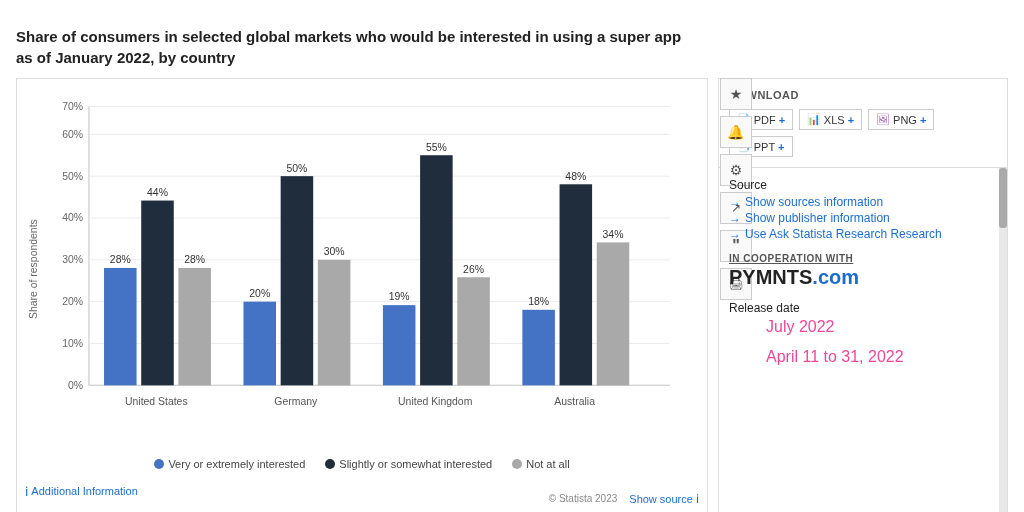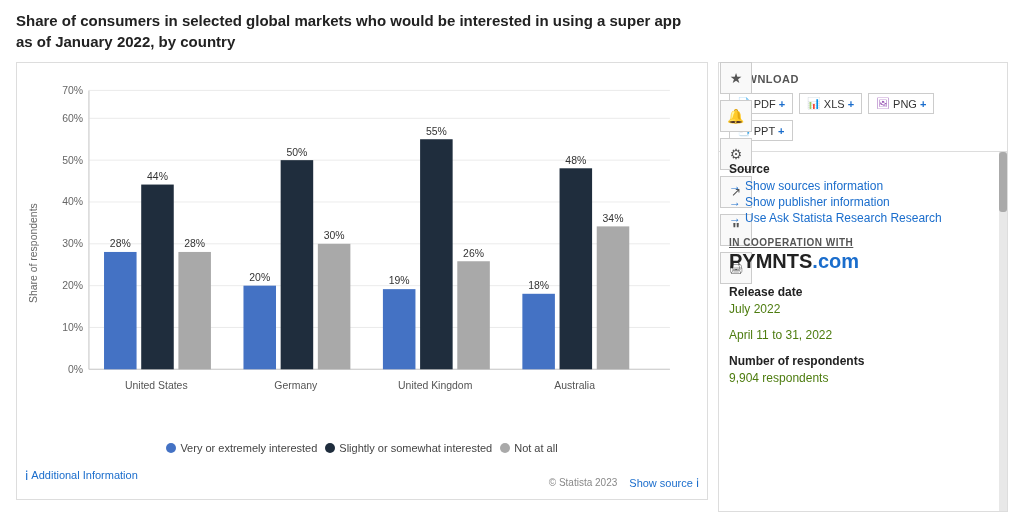--- a/index.html
+++ b/index.html
@@ -1,32 +1,32 @@
 <!DOCTYPE html>
 <html><head>
   <meta charset="utf-8">
   <style>
     * { box-sizing: border-box; margin: 0; padding: 0; }
     body { font-family: Arial, sans-serif; background: #fff; font-size: 13px; color: #333; width: 1024px; height: 512px; overflow: hidden; }
 
-    .main-container { display: flex; flex-direction: column; padding: 10px 16px 0 16px; height: 100%; }
+    .main-container { display: flex; flex-direction: column; padding: 26px 16px 0 16px; height: 100%; }
 
     .title { font-size: 15px; font-weight: bold; color: #222; margin-bottom: 10px; line-height: 1.4; max-width: 680px; }
 
     .content-row { display: flex; gap: 10px; flex: 1; }
 
     .chart-area { flex: 1; border: 1px solid #ddd; position: relative; padding: 10px 8px 8px 8px; display: flex; flex-direction: column; }
 
     .chart-wrapper { flex: 1; position: relative; }
 
     .chart-icons { position: absolute; right: -44px; top: 0; display: flex; flex-direction: column; gap: 6px; }
 
     .icon-btn { width: 32px; height: 32px; border: 1px solid #ccc; background: #f9f9f9; display: flex; align-items: center; justify-content: center; cursor: pointer; color: #555; font-size: 14px; }
 
-    .legend { display: flex; gap: 8px; justify-content: center; margin-top: 6px; font-size: 11px; color: #444; }
+    .legend { display: flex; gap: 20px; justify-content: center; margin-top: 6px; font-size: 11px; color: #444; }
     .legend-item { display: flex; align-items: center; gap: 4px; }
     .legend-dot { width: 10px; height: 10px; border-radius: 50%; }
 
     .chart-footer { display: flex; justify-content: space-between; align-items: center; margin-top: 4px; font-size: 11px; }
     .additional-info { color: #1a6dcc; cursor: pointer; display: flex; align-items: center; gap: 3px; }
     .show-source { color: #1a6dcc; cursor: pointer; display: flex; align-items: center; gap: 3px; }
     .statista-credit { color: #888; font-size: 10px; }
 
     
     .right-panel { width: 290px; display: flex; flex-direction: column; gap: 0; overflow: hidden; }
@@ -37,23 +37,23 @@
     .dl-btn { display: flex; align-items: center; gap: 3px; border: 1px solid #ccc; padding: 3px 7px; font-size: 11px; cursor: pointer; background: #fff; color: #333; }
     .dl-btn .plus { color: #1a6dcc; font-weight: bold; }
     .pdf-icon { color: #e74c3c; }
     .xls-icon { color: #27ae60; }
     .png-icon { color: #8e44ad; }
     .ppt-icon { color: #e67e22; }
 
     .info-section { border: 1px solid #ddd; border-top: none; padding: 10px; flex: 1; overflow-y: auto; position: relative; }
 
     .info-row { margin-bottom: 12px; }
-    .info-label { font-weight: bold; font-size: 12px; color: #222; margin-bottom: 3px; }
+    .info-label { font-weight: normal; font-size: 12px; color: #222; margin-bottom: 3px; }
     .info-link { color: #1a6dcc; cursor: pointer; font-size: 12px; display: flex; align-items: center; gap: 4px; margin-bottom: 2px; }
-    .info-value { font-size: 12px; color: #4d7c0f; }
+    .info-value { font-size: 16px; color: #ec4899; margin-left: 37px; }
     .cooperation-label { font-size: 10px; font-weight: bold; color: #555; letter-spacing: 0.5px; margin-bottom: 2px; text-decoration: underline; }
     .pymnts { font-size: 20px; font-weight: bold; color: #222; }
     .pymnts span { color: #1a6dcc; text-align: right; }
 
     .scrollbar-indicator { position: absolute; right: 0; top: 0; bottom: 0; width: 8px; background: #e8e8e8; }
     .scrollbar-thumb { position: absolute; top: 0; width: 8px; height: 60px; background: #aaa; border-radius: 3px; }
 
     
     svg.bar-chart { width: 100%; height: 100%; }
   </style>
@@ -221,24 +221,20 @@
         <div class="info-row">
           <div class="info-label">Release date</div>
           <div class="info-value">July 2022</div>
         </div>
 
 
         <div class="info-row">
           <div class="info-value">April 11 to 31, 2022</div>
         </div>
 
-        <div class="info-row">
-          <div class="info-label">Number of respondents</div>
-          <div class="info-value">9,904 respondents</div>
-        </div>
 
         <div class="scrollbar-indicator">
           <div class="scrollbar-thumb"></div>
         </div>
       </div>
     </div>
 
   </div>
 </div>
 

